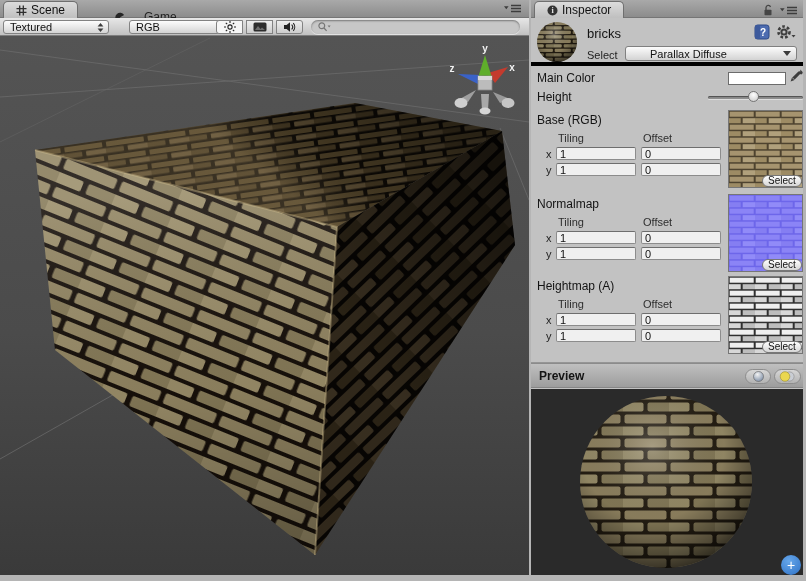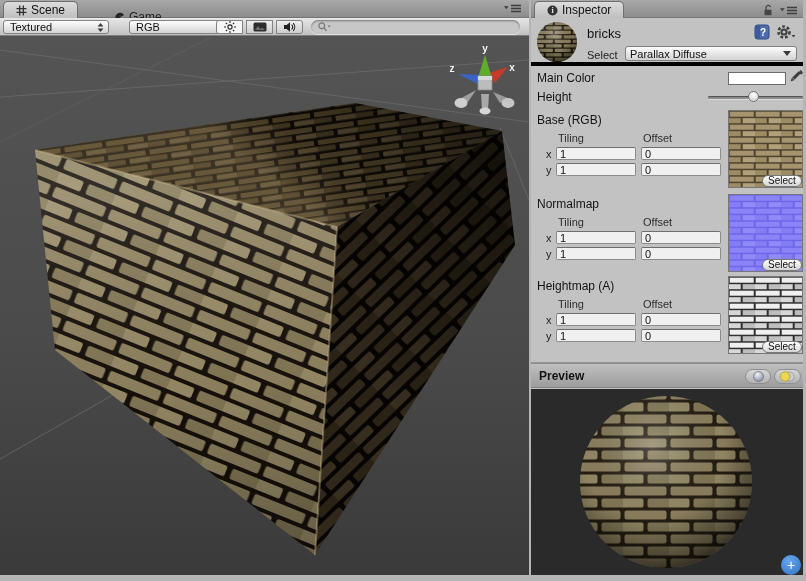--- a/index.html
+++ b/index.html
@@ -8,21 +8,21 @@
   .panel { position:absolute; top:0; height:575px; }
   #scene-panel { left:0; width:529px; background:#4d4d4d; }
   #inspector-panel { left:531px; width:272px; background:#c2c2c2; }
 
   
   .tabbar { position:absolute; left:0; top:0; width:100%; height:18px;
             background:linear-gradient(#a9a9a9,#8c8c8c); border-bottom:1px solid #757575; }
   .tab-active { position:absolute; top:1px; height:17px; border:1px solid #6f6f6f; border-bottom:none;
                 border-radius:5px 5px 0 0; background:linear-gradient(#dcdcdc,#bfbfbf);
                 display:flex; align-items:center; gap:4px; padding:0 12px; font-size:12px; color:#111; }
-  .tab-inactive { position:absolute; top:0; height:34px; display:flex; align-items:center; gap:4px;
+  .tab-inactive { position:absolute; top:0; height:34px; display:flex; align-items:center; gap:19px;
                   font-size:12px; color:#1f1f1f; padding:0 6px; }
   .tabbar-right { position:absolute; top:4px; display:flex; align-items:center; gap:6px; }
 
   
   #scene-toolbar { position:absolute; top:18px; left:0; width:100%; height:18px;
                    background:linear-gradient(#e7e7e7,#c1c1c1); border-bottom:1px solid #7e7e7e; }
   .dropdown { position:absolute; top:2px; height:14px; border:1px solid #838383; border-radius:3px;
               background:linear-gradient(#fdfdfd,#d4d4d4); font-size:11px; color:#111;
               display:flex; align-items:center; justify-content:space-between; padding:0 4px 0 6px; }
   .tool-btn { position:absolute; top:2px; width:27px; height:14px; border:1px solid #828282;
@@ -37,21 +37,21 @@
 
   #scene-viewport { position:absolute; top:36px; left:0; width:529px; height:539px; overflow:hidden; }
   #scene-viewport svg { display:block; }
 
   
   #insp-header { position:absolute; top:18px; left:0; width:100%; height:48px; border-bottom:4px solid #000000; }
   #mat-name { position:absolute; left:56px; top:8px; font-size:13px; color:#141414; }
   #shader-label { position:absolute; left:56px; top:31px; font-size:11px; color:#222; }
   #shader-dropdown { position:absolute; left:94px; top:28px; width:172px; height:15px; border:1px solid #808080;
                      border-radius:3px; background:linear-gradient(#fcfcfc,#d3d3d3); font-size:11px; color:#111;
-                     display:flex; align-items:center; justify-content:space-between; padding:0 5px 0 4px; }
+                     display:flex; align-items:center; justify-content:space-between; padding:0 5px 0 24px; }
   .prop-label { position:absolute; left:6px; font-size:12px; color:#141414; }
   .subhead { position:absolute; font-size:11px; color:#2e2e2e; }
   .axis-label { position:absolute; font-size:11px; color:#222; }
   .field { position:absolute; width:80px; height:13px; background:#f0f0f0; border:1px solid #8c8c8c;
            border-top-color:#6e6e6e; border-radius:2px; font-size:11px; color:#111; padding:0 3px;
            font-family:"Liberation Sans",sans-serif; }
   .thumb-box { position:absolute; left:197px; width:75px; height:78px; border:1px solid #767676; background:#9c9c9c; }
   .select-btn { position:absolute; right:0; bottom:0; width:40px; height:12px; font-size:10px; color:#111;
                 background:linear-gradient(#fefefe,#d6d6d6); border:1px solid #787878; border-radius:6px;
                 display:flex; align-items:center; justify-content:center; line-height:10px; }

